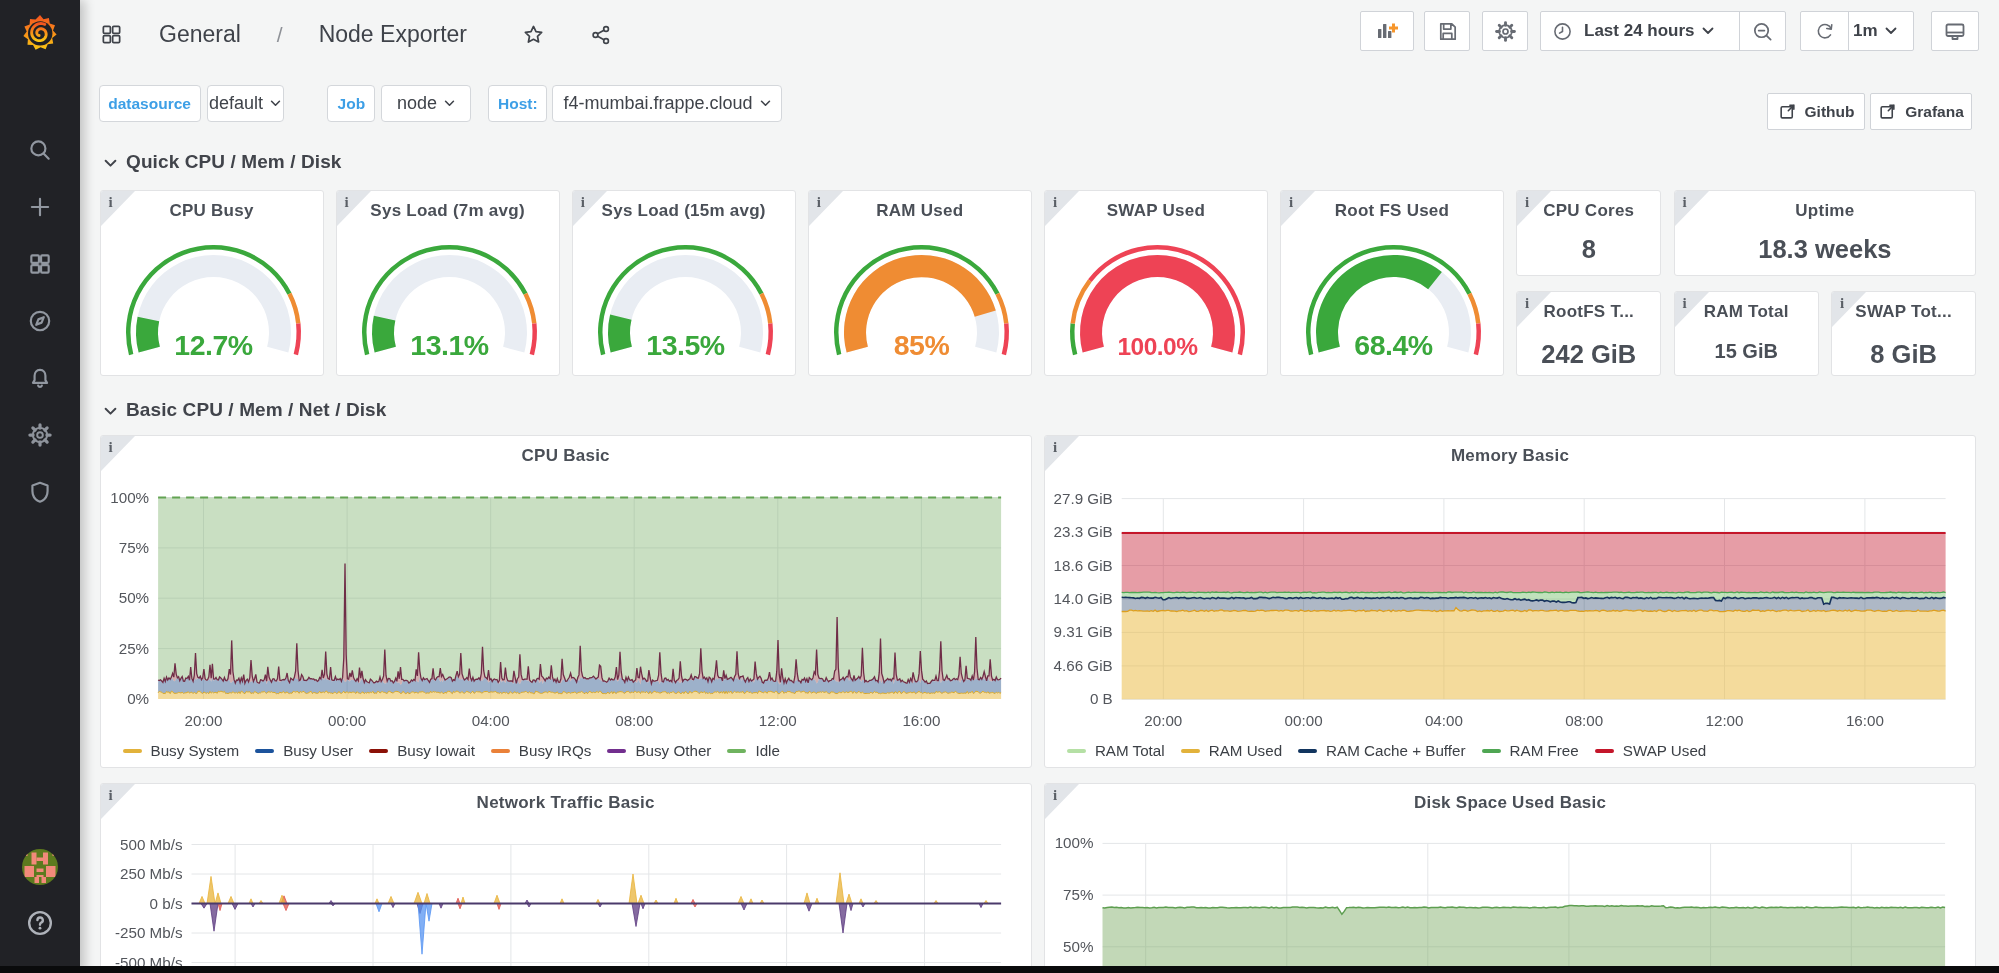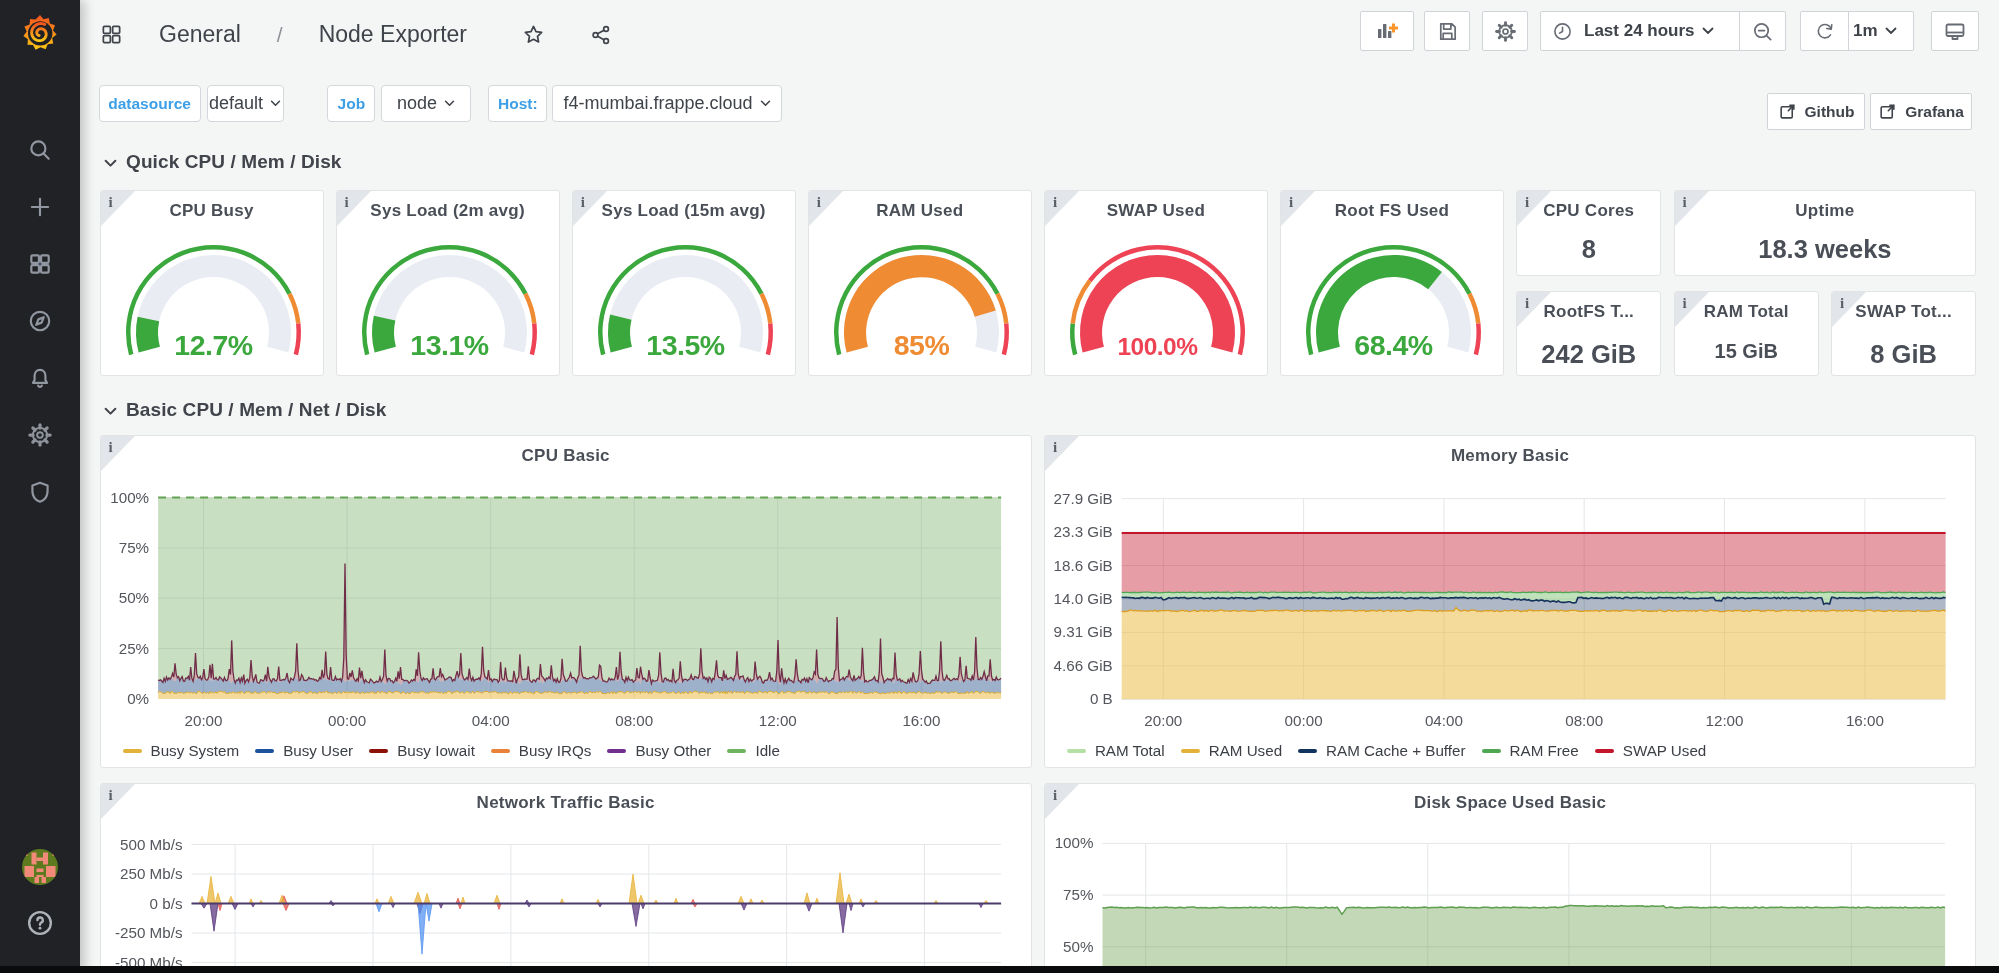--- a/index.html
+++ b/index.html
@@ -170,21 +170,21 @@
           <path d="M37.64 161.56 A77.5 77.5 0 0 1 36.60 125.82 L58.15 130.27 A55.5 55.5 0 0 0 58.89 155.86 Z" fill="#3aa83c"></path>
           <path d="M27.98 164.15 A87.5 87.5 0 0 1 190.46 101.78 L186.45 103.82 A83 83 0 0 0 32.33 162.98 Z" fill="#3aa83c"></path>
           <path d="M190.46 101.78 A87.5 87.5 0 0 1 199.52 132.35 L195.05 132.82 A83 83 0 0 0 186.45 103.82 Z" fill="#ef8c33"></path>
           <path d="M199.52 132.35 A87.5 87.5 0 0 1 197.02 164.15 L192.67 162.98 A83 83 0 0 0 195.05 132.82 Z" fill="#ee4355"></path>
           <text x="112.5" y="163.5" text-anchor="middle" font-family="Liberation Sans, sans-serif" font-size="28.5" font-weight="bold" letter-spacing="-0.5" fill="#3aa83c">12.7%</text>
         </svg></div>
     </div>
 <div class="panel" style="left:335.6px;top:190px;width:224px;height:186px">
       <div class="corner"></div>
       <div class="ci">i</div>
-      <div class="ptitle" style="top:10px">Sys Load (2m avg)</div>
+      <div class="ptitle" style="top:10px">Sys Load (7m avg)</div>
       <div style="position:absolute;left:0;top:0"><svg width="224" height="186" viewBox="0 0 224 186">
           <path d="M37.64 161.56 A77.5 77.5 0 1 1 187.36 161.56 L166.11 155.86 A55.5 55.5 0 1 0 58.89 155.86 Z" fill="#e9edf3"></path>
           <path d="M37.64 161.56 A77.5 77.5 0 0 1 36.84 124.71 L58.32 129.48 A55.5 55.5 0 0 0 58.89 155.86 Z" fill="#3aa83c"></path>
           <path d="M27.98 164.15 A87.5 87.5 0 0 1 190.46 101.78 L186.45 103.82 A83 83 0 0 0 32.33 162.98 Z" fill="#3aa83c"></path>
           <path d="M190.46 101.78 A87.5 87.5 0 0 1 199.52 132.35 L195.05 132.82 A83 83 0 0 0 186.45 103.82 Z" fill="#ef8c33"></path>
           <path d="M199.52 132.35 A87.5 87.5 0 0 1 197.02 164.15 L192.67 162.98 A83 83 0 0 0 195.05 132.82 Z" fill="#ee4355"></path>
           <text x="112.5" y="163.5" text-anchor="middle" font-family="Liberation Sans, sans-serif" font-size="28.5" font-weight="bold" letter-spacing="-0.5" fill="#3aa83c">13.1%</text>
         </svg></div>
     </div>
 <div class="panel" style="left:571.7px;top:190px;width:224px;height:186px">

